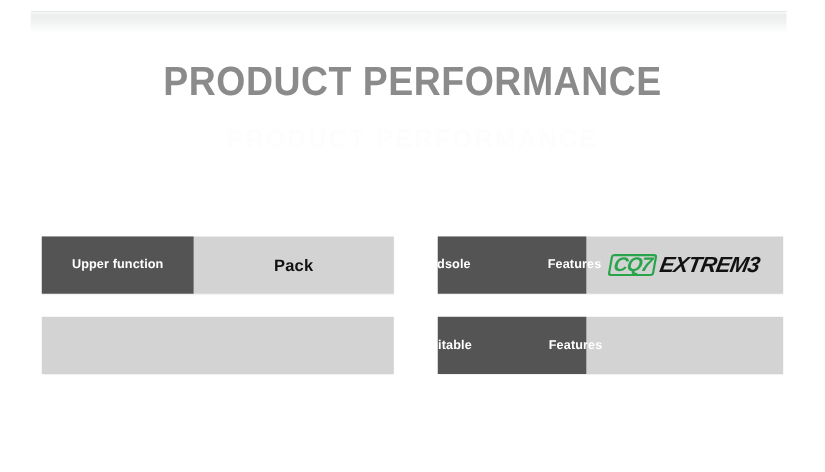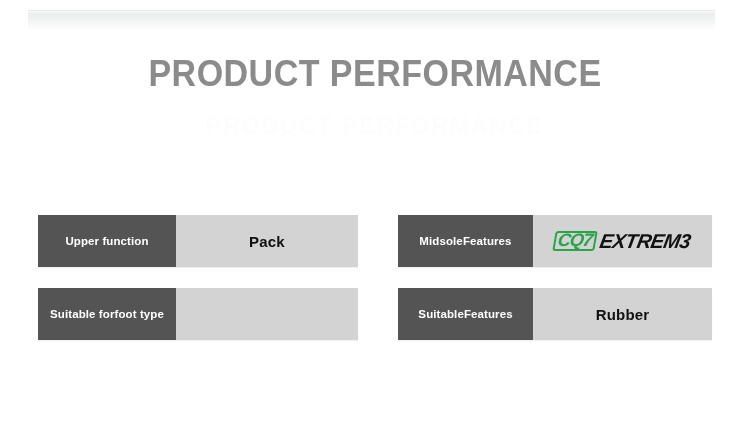--- a/index.html
+++ b/index.html
@@ -99,21 +99,21 @@
     font-weight: bold;
     display: flex;
     align-items: center;
     justify-content: center;
     text-align: center;
     padding: 16px 8px;
     box-sizing: border-box;
     letter-spacing: 0.1px;
   }
   #spec-table-left  .spec-label { width: 138px; }
-  #spec-table-right .spec-label { width: 135px; }
+  #spec-table-right .spec-label { width: 135px; gap: 35px; }
 
   .spec-value {
     flex: 1 1 auto;
     color: #111112;
     font-size: 15px;
     font-weight: bold;
     display: flex;
     align-items: center;
     justify-content: center;
     text-align: center;
@@ -164,25 +164,20 @@
 <div id="title-watermark">PRODUCT PERFORMANCE</div>
 
 <div class="spec-table" id="spec-table-left">
 
   <div class="spec-row">
     <div class="spec-label">Upper function</div>
     <div class="spec-value">Pack</div>
   </div>
 
   <div class="spec-row">
-    <div class="spec-label">
-      <span>Suitable for</span>
-        <br>
-      <span>foot type</span>
-    </div>
   </div>
 
 </div>
 
 <div class="spec-table" id="spec-table-right">
 
   <div class="spec-row">
     <div class="spec-label">
       <span>Midsole</span>
         <br>
@@ -195,16 +190,15 @@
       </div>
     </div>
   </div>
 
   <div class="spec-row">
     <div class="spec-label">
       <span>Suitable</span>
         <br>
       <span>Features</span>
     </div>
-    <div class="spec-value">Rubber</div>
   </div>
 
 </div>
 
 </body></html>

